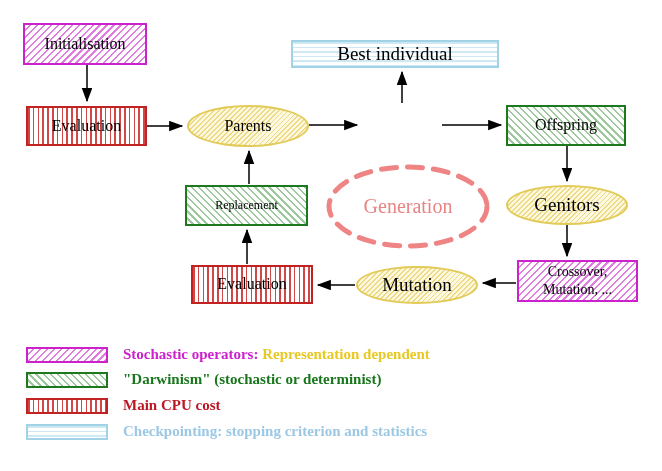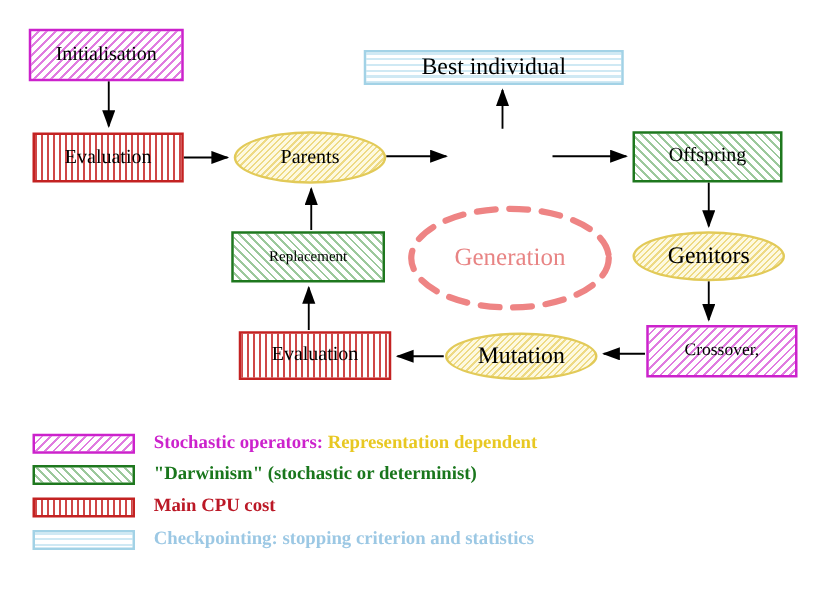--- a/index.html
+++ b/index.html
@@ -103,20 +103,21 @@
     <span>Offspring</span>
   </div>
 
   <div class="node hatch-yellow fs19" style="left:506px;top:185px;width:122px;height:40px">
     <span>Genitors</span>
   </div>
 
   <div class="node hatch-magenta fs14" style="left:517px;top:260px;width:121px;height:42px">
     <span>
       <span style="display:block">Crossover,</span>
+      <span style="display:block">Mutation, ...</span>
     </span>
   </div>
 
   <div class="node hatch-yellow fs19" style="left:356px;top:266px;width:122px;height:38px">
     <span>Mutation</span>
   </div>
 
   <div class="node stripe-red" style="left:191px;top:265px;width:122px;height:39px">
     <span>Evaluation</span>
   </div>

